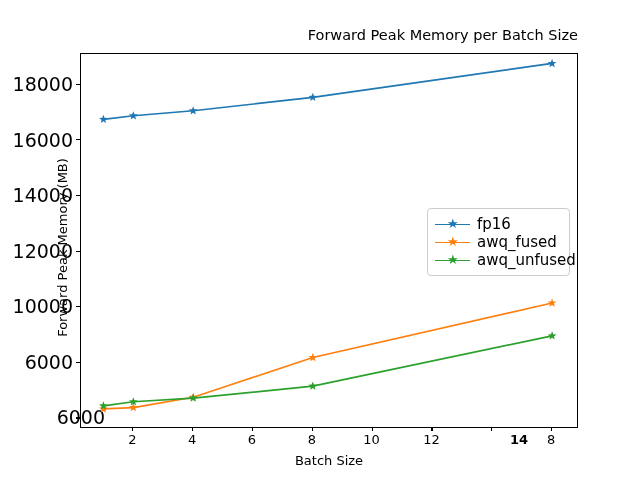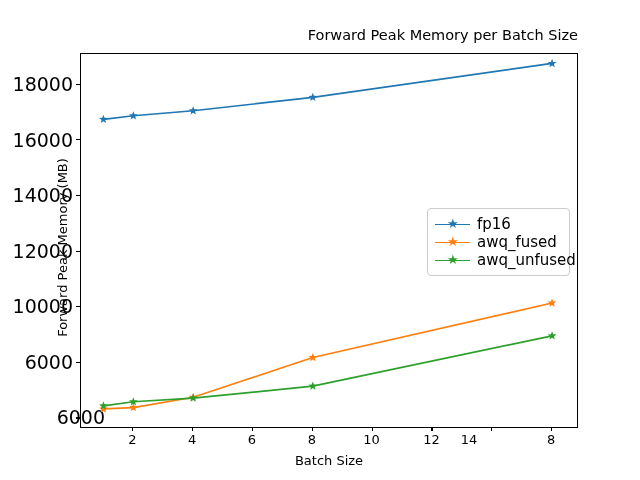--- a/index.html
+++ b/index.html
@@ -176,21 +176,21 @@
       <div class="xtick-wrap" style="left: 192.162px;">4</div>
       <div class="xtick-mark" style="left: 192.162px;"></div>
       <div class="xtick-wrap" style="left: 251.982px;">6</div>
       <div class="xtick-mark" style="left: 251.982px;"></div>
       <div class="xtick-wrap" style="left: 311.802px;">8</div>
       <div class="xtick-mark" style="left: 311.802px;"></div>
       <div class="xtick-wrap" style="left: 371.622px;">10</div>
       <div class="xtick-mark" style="left: 371.622px;"></div>
       <div class="xtick-wrap" style="left: 431.441px;">12</div>
       <div class="xtick-mark" style="left: 431.441px;"></div>
-      <div class="xtick-wrap" style="left: 469px;">14</div>
+      <div class="xtick-wrap" style="left: 519px; font-weight: bold;">14</div>
       <div class="xtick-mark" style="left: 491.261px;"></div>
       <div class="xtick-wrap" style="left: 551.081px;">8</div>
       <div class="xtick-mark" style="left: 551.081px;"></div>
     </div>
 
   <div id="plot-area">
     <svg id="plot-svg" viewBox="0 0 498 375" preserveAspectRatio="none">
         <g>
           <polyline points="22.43,65.37 52.34,61.76 112.16,56.75 231.80,43.40 471.08,9.46" fill="none" stroke="#1f77b4" stroke-width="1.7"></polyline>
           <polygon points="22.43,60.77 23.57,63.81 26.81,63.95 24.27,65.97 25.14,69.10 22.43,67.31 19.73,69.10 20.59,65.97 18.06,63.95 21.30,63.81" fill="#1f77b4"></polygon>

